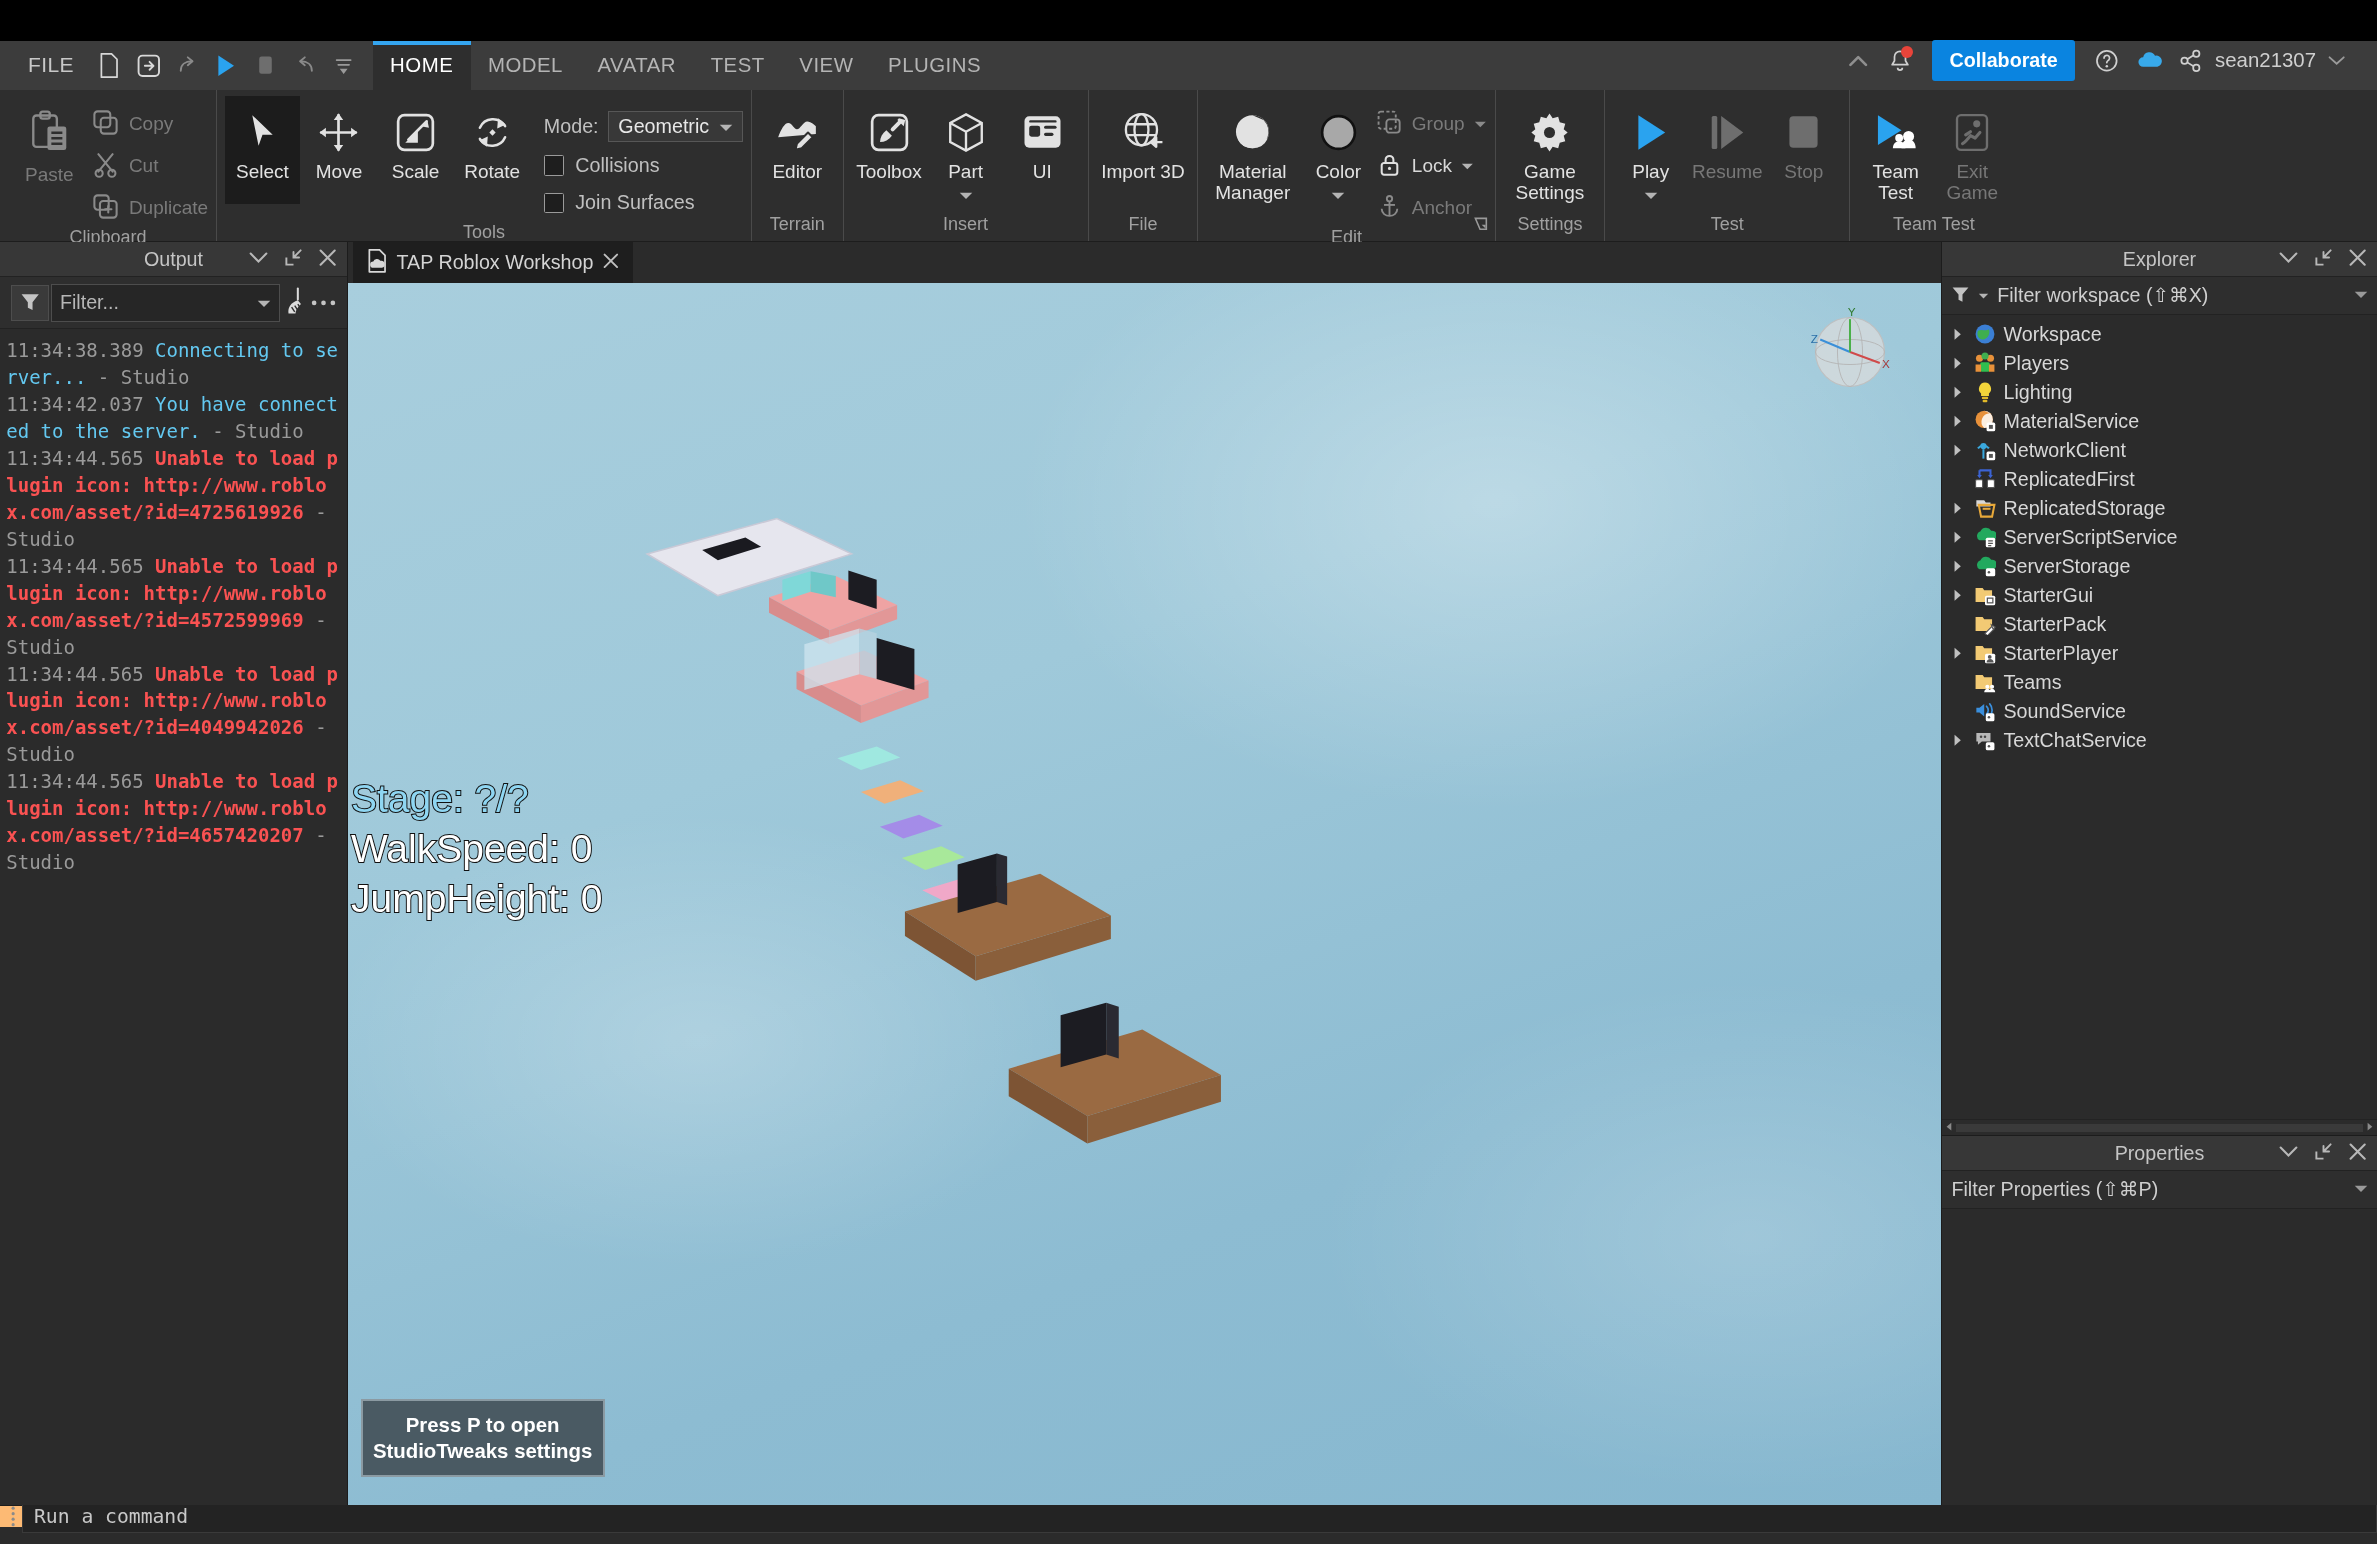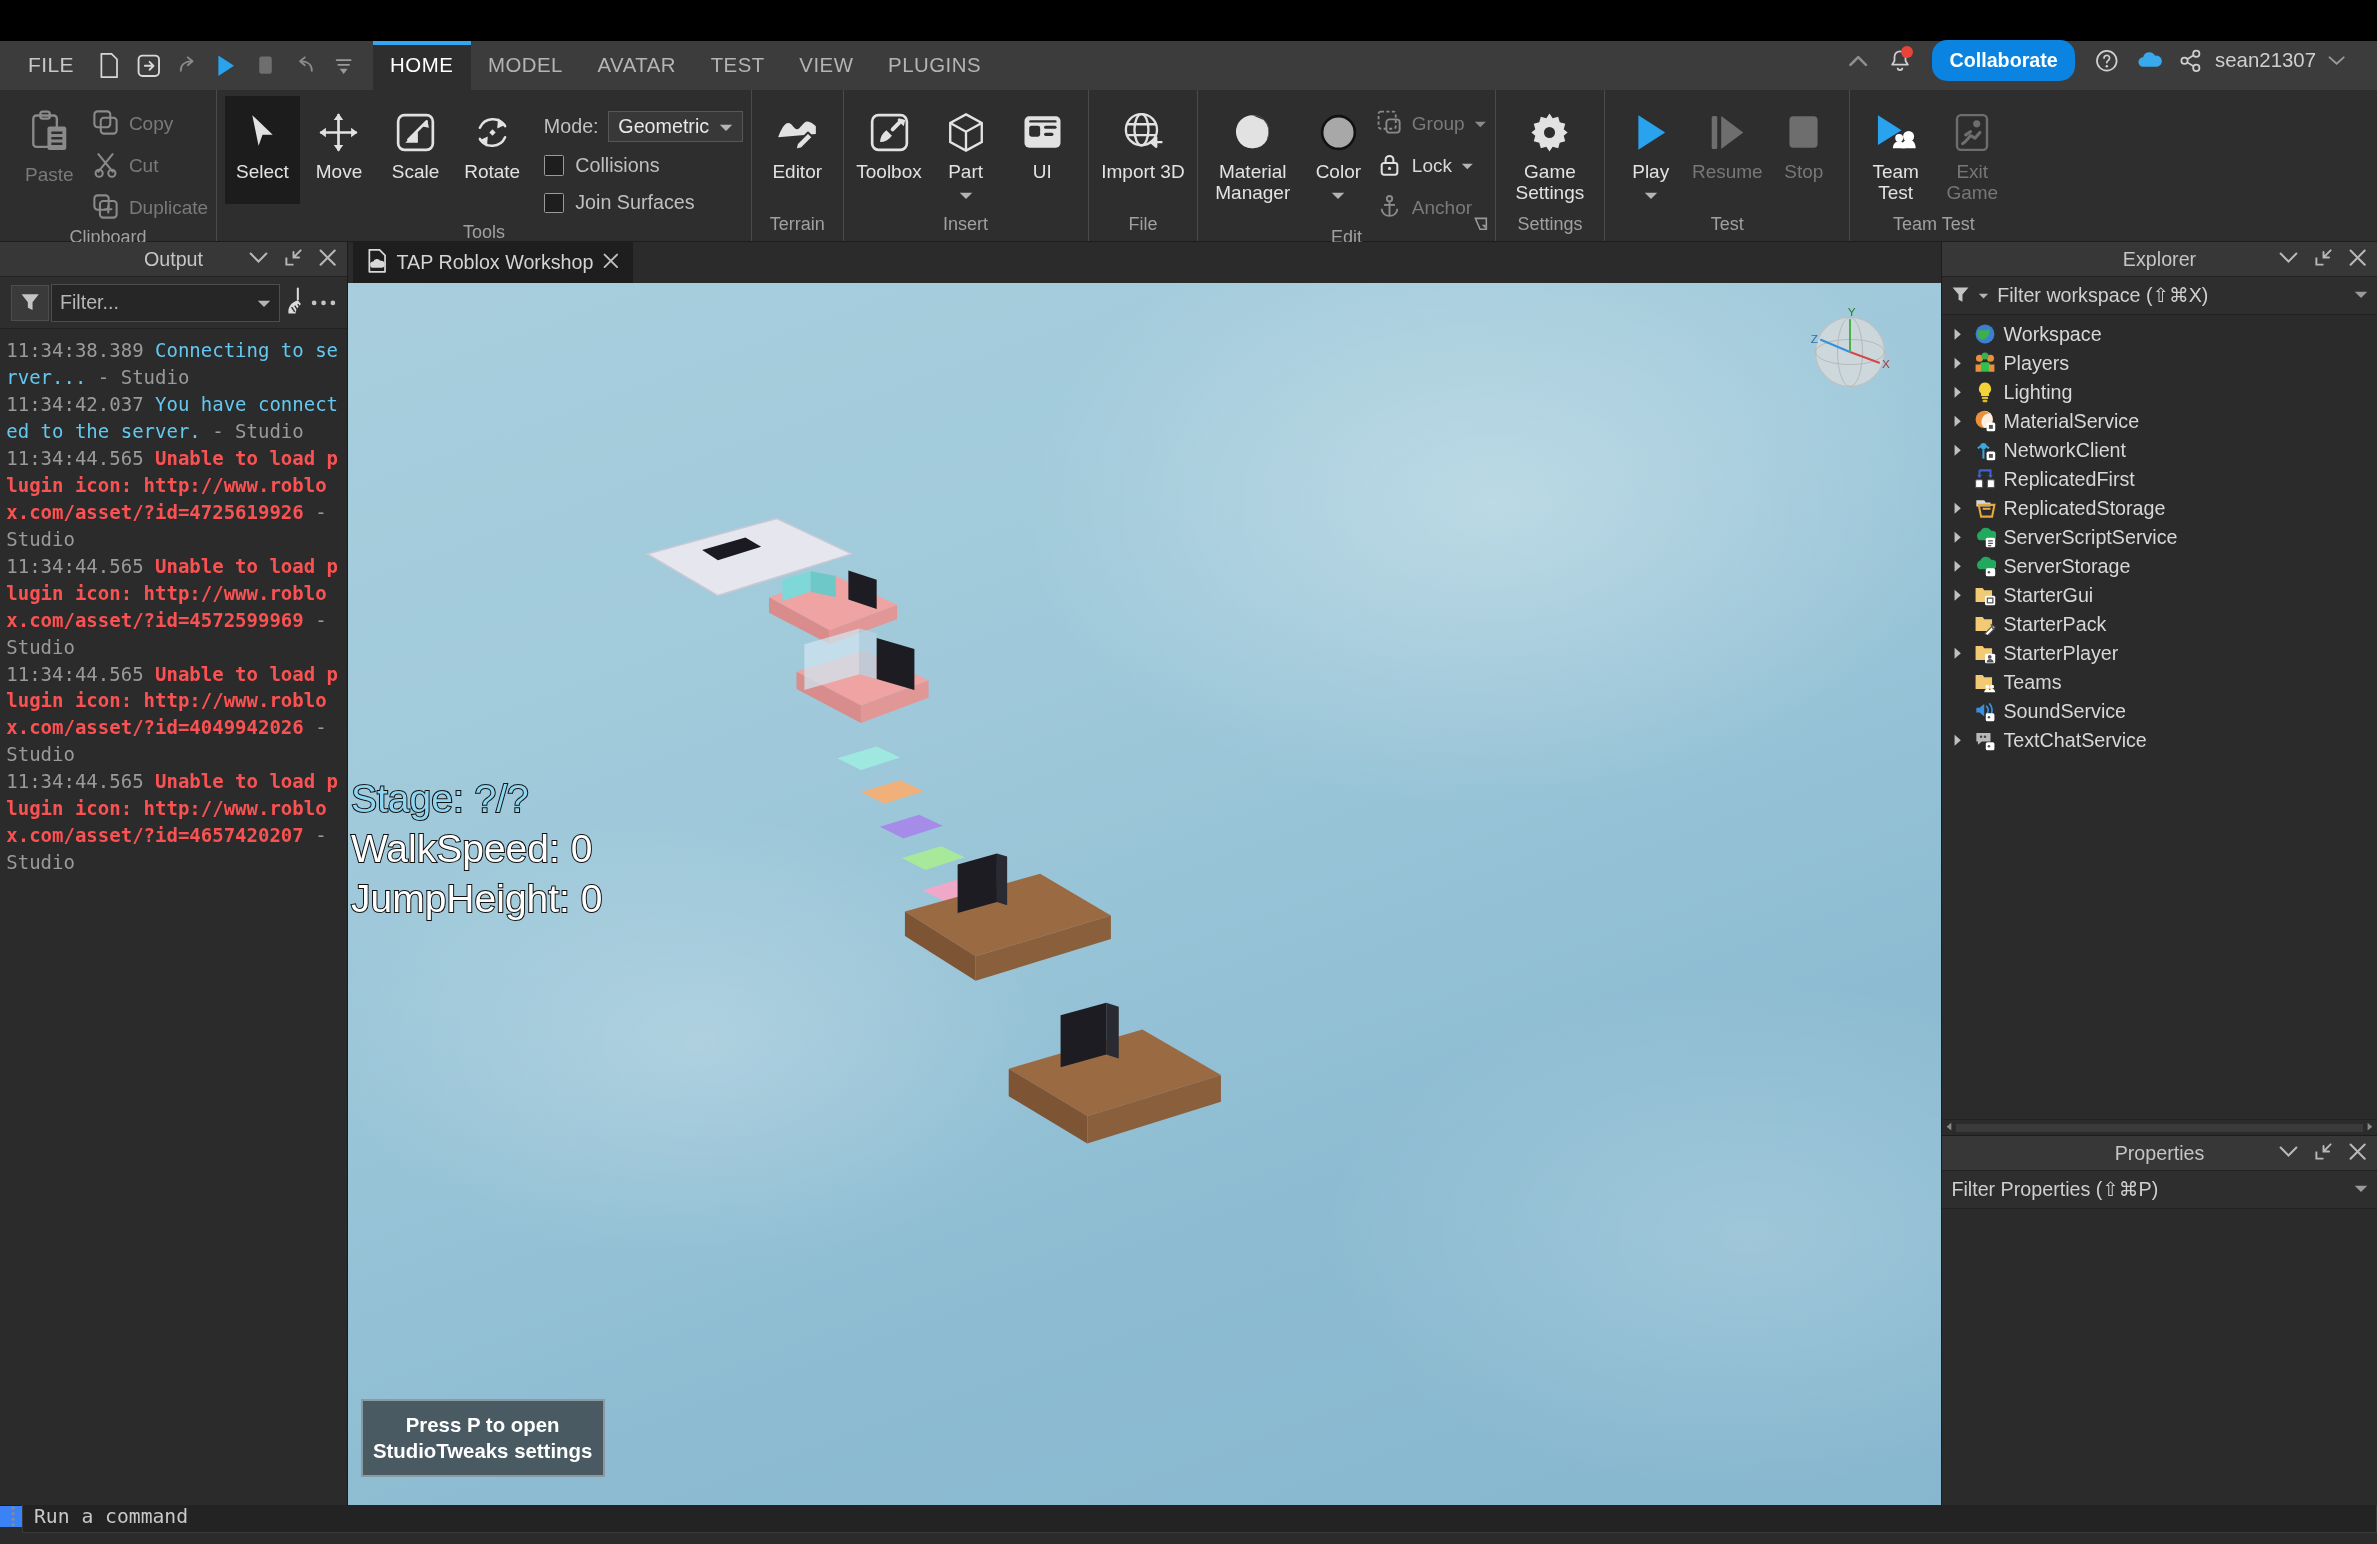--- a/index.html
+++ b/index.html
@@ -49,21 +49,21 @@
     gap: 0; padding: 0 19px 9.4px 0;
   }
   .mbr-icon {
     width: 42px; height: 38px;
     display: flex; align-items: center; justify-content: center;
     position: relative;
   }
   .collab-btn {
     background: #0a84e0; color: #fff;
     font-size: 19.7px; font-weight: bold;
-    padding: 8.6px 17.3px; border-radius: 15px;
+    padding: 8.6px 17.3px; border-radius: 3px;
     margin: 0 11px;
   }
   .username { color: #cfcfcf; font-size: 20.4px; margin-left: 3px; }
   .notif-dot {
     position: absolute; right: 7.9px; top: 4.7px;
     width: 11.8px; height: 11.8px; border-radius: 50%;
     background: #e8443a;
   }
 
   
@@ -238,21 +238,21 @@
                  border-top: 0.8px solid #1c1c1c; }
   .props-filter {
     height: 38px; background: #2e2e2e; display: flex; align-items: center;
     padding: 0 9.4px; border-bottom: 0.8px solid #222;
   }
   .props-filter .ph { flex: 1; color: #cfcfcf; font-size: 19.7px; }
   .props-body { flex: 1; background: #2b2b2b; }
 
   
   .cmdbar {
-    height: 22px; background: #3b82f6;
+    height: 22px; background: #fdba74;
     display: flex; align-items: center; padding: 0 0 0 4.7px;
     border-top: 0.8px solid #1c1c1c;
   }
   .cmd-grip { width: 17.3px; display: flex; align-items: center; justify-content: center; }
   .cmd-input {
     flex: 1; height: 33px; background: #232323; border: 0.8px solid #3a3a3a;
     display: flex; align-items: center; padding: 0 11px;
     color: #c8c8c8; font-family: "DejaVu Sans Mono", monospace; font-size: 19.7px;
   }
 </style>

